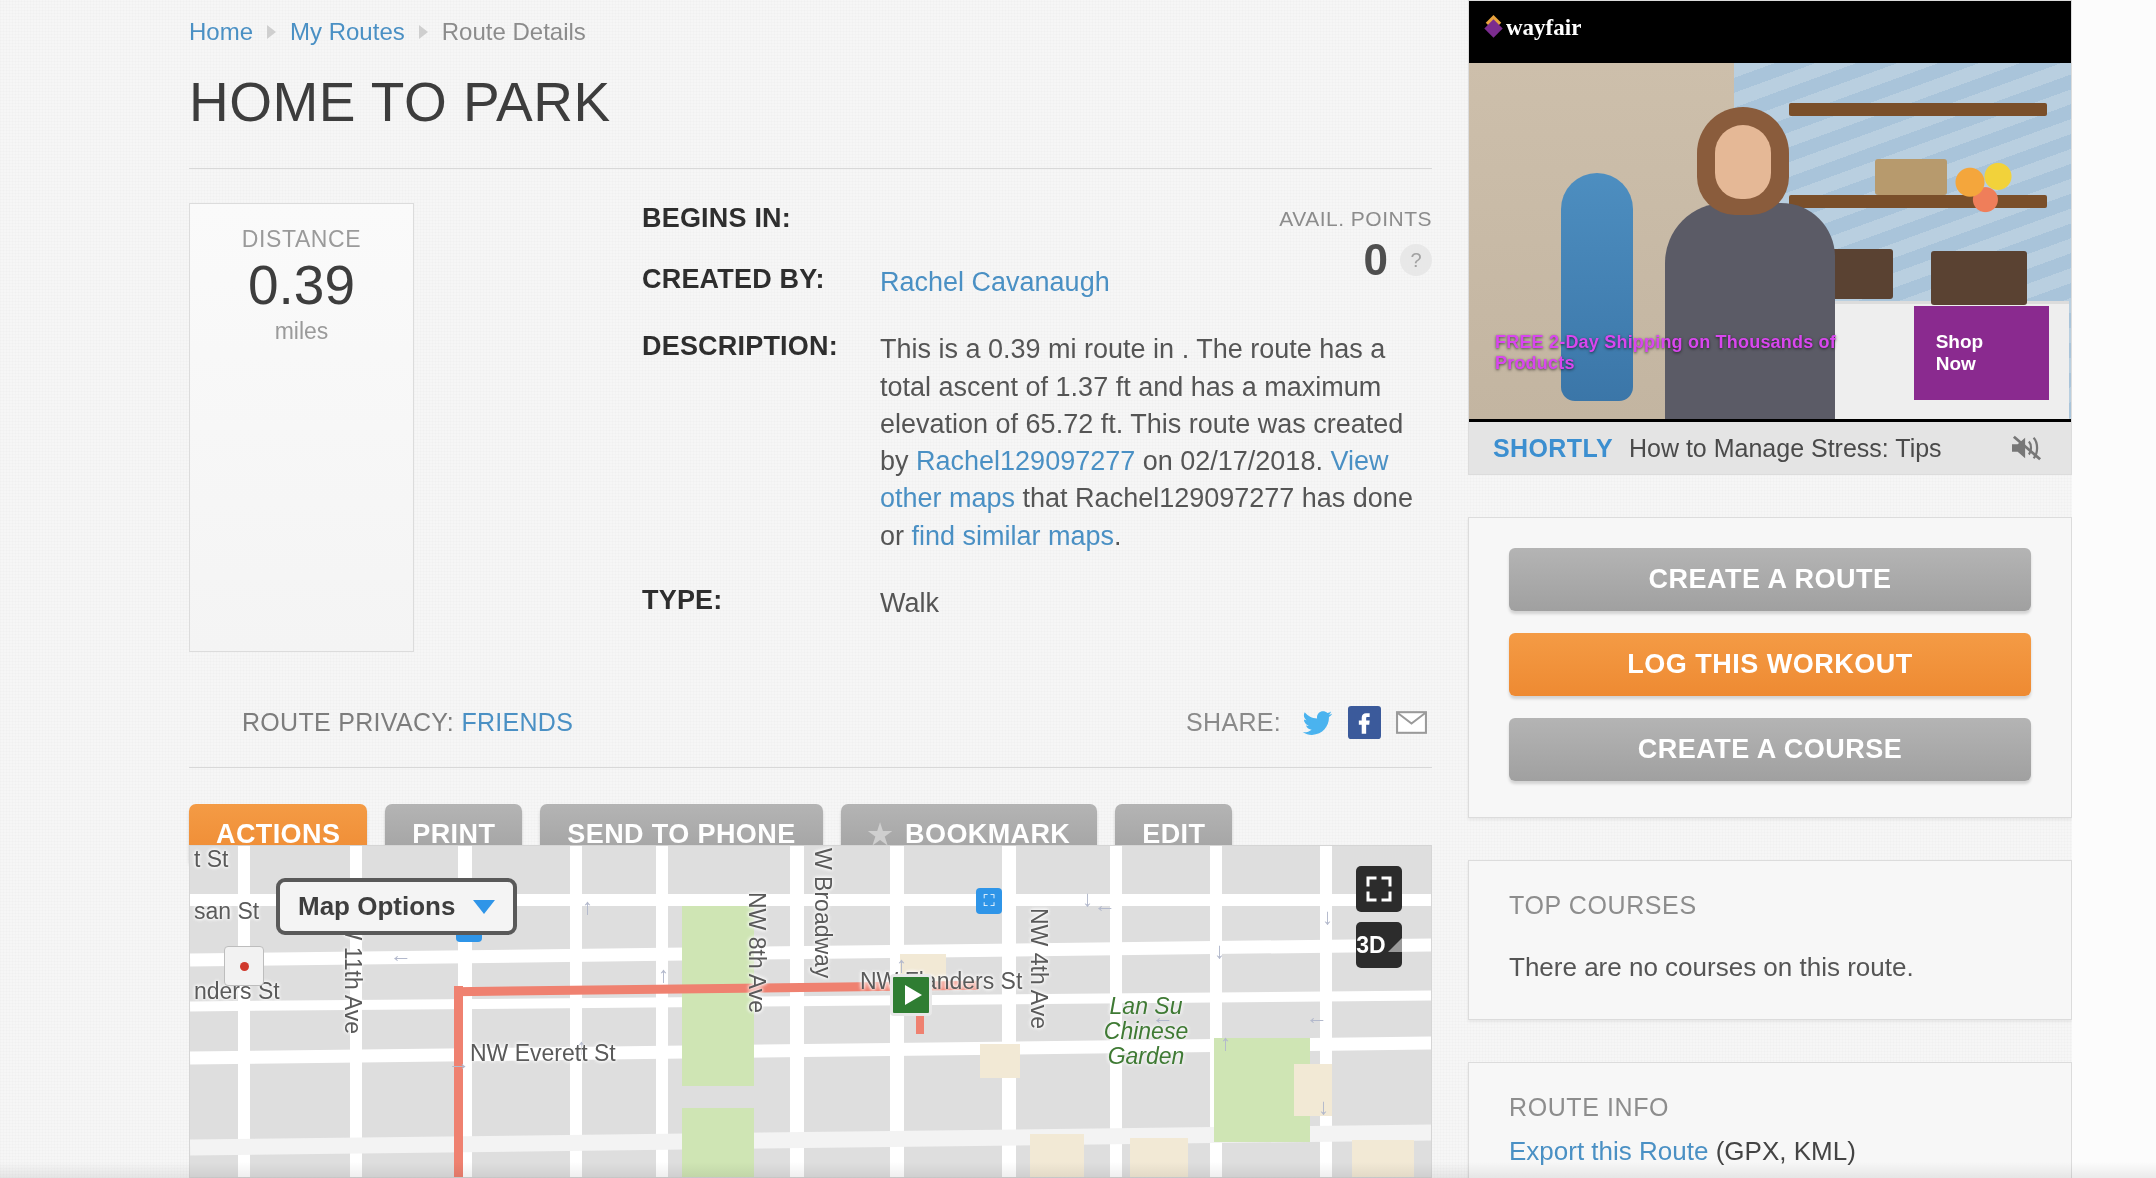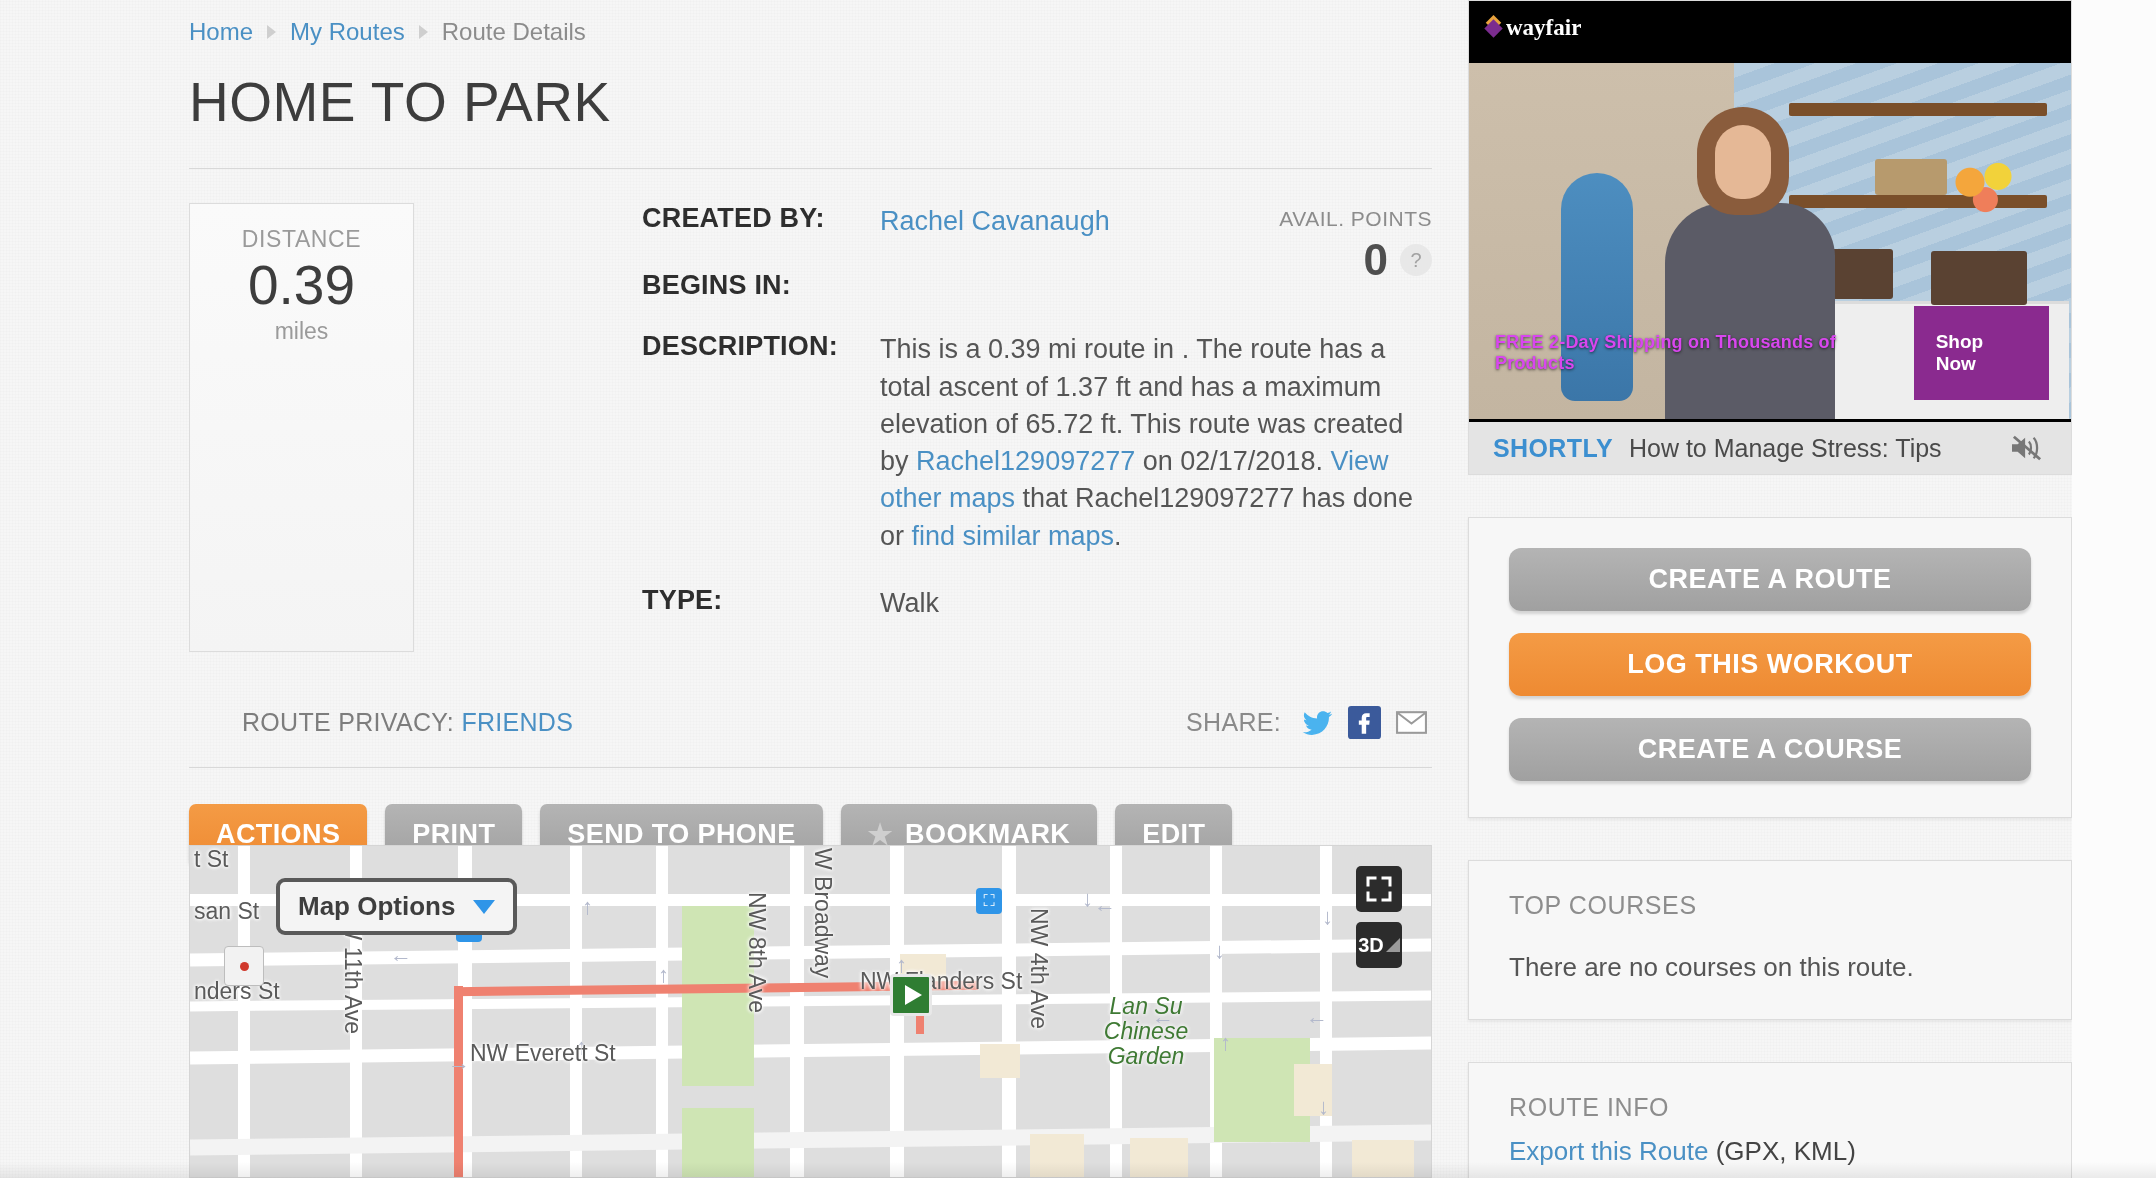--- a/index.html
+++ b/index.html
@@ -275,21 +275,21 @@
     width: 46px; height: 46px;
     background: #2c2c2c;
     border-radius: 5px;
     color: #fff;
     display: flex;
     align-items: center;
     justify-content: center;
     cursor: pointer;
   }
   .map-ctl.fs { right: 29px; top: 20px; }
-  .map-ctl.d3 { right: 29px; top: 76px; font-size: 20px; font-weight: bold; }
+  .map-ctl.d3 { right: 29px; top: 76px; font-size: 23px; font-weight: bold; }
   .d3-corner {
     width: 0; height: 0;
     border-left: 14px solid transparent;
     border-bottom: 14px solid #9a9a9a;
     margin-left: 2px;
   }
   .start-marker {
     position: absolute;
     width: 42px; height: 42px;
     background: #2f7d32;
@@ -471,21 +471,21 @@
   .card {
     background: #f7f7f7;
     border: 1px solid #dcdcdc;
     margin-top: 42px;
     box-shadow: 0 2px 3px rgba(0,0,0,0.06);
   }
   .card-actions { padding: 30px 40px 36px; }
   .side-btn {
     display: block;
     width: 100%;
-    border-radius: 12px;
+    border-radius: 6px;
     color: #fff;
     font-size: 27px;
     font-weight: bold;
     letter-spacing: 0.5px;
     padding: 16px 16px;
     margin-bottom: 22px;
     text-align: center;
     cursor: pointer;
     border: none;
     box-shadow: 0 3px 3px rgba(0,0,0,0.15);
@@ -552,27 +552,27 @@
 
         <div class="points">
           <div class="points-label">AVAIL. POINTS</div>
           <div class="points-row">
             <span class="points-num">0</span>
             <span class="help-badge">?</span>
           </div>
         </div>
 
         <div class="info-line">
+          <div class="info-key">BEGINS IN:</div>
+          <div class="info-val"></div>
+        </div>
+
+        <div class="info-line">
           <div class="info-key">CREATED BY:</div>
           <div class="info-val link">Rachel Cavanaugh</div>
-        </div>
-
-        <div class="info-line">
-          <div class="info-key">BEGINS IN:</div>
-          <div class="info-val"></div>
         </div>
 
         <div class="info-line">
           <div class="info-key">DESCRIPTION:</div>
           <div class="info-val"><span>This is a 0.39 mi route in . The route has a total ascent of 1.37 ft and has a maximum elevation of 65.72 ft. This route was created by </span><span class="link">Rachel129097277</span><span> on 02/17/2018. </span><span class="link">View other maps</span><span> that Rachel129097277 has done or </span><span class="link">find similar maps</span><span>.</span></div>
         </div>
 
         <div class="info-line">
           <div class="info-key">TYPE:</div>
           <div class="info-val">Walk</div>

